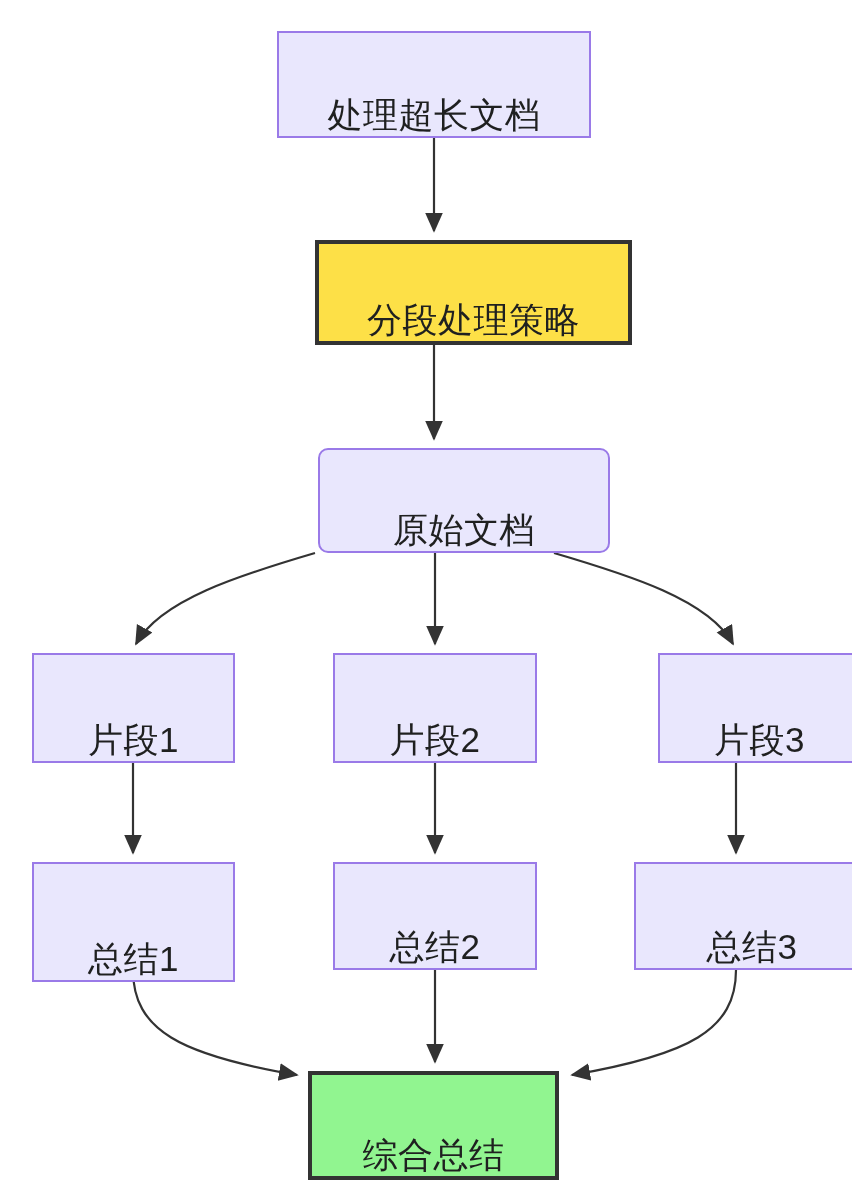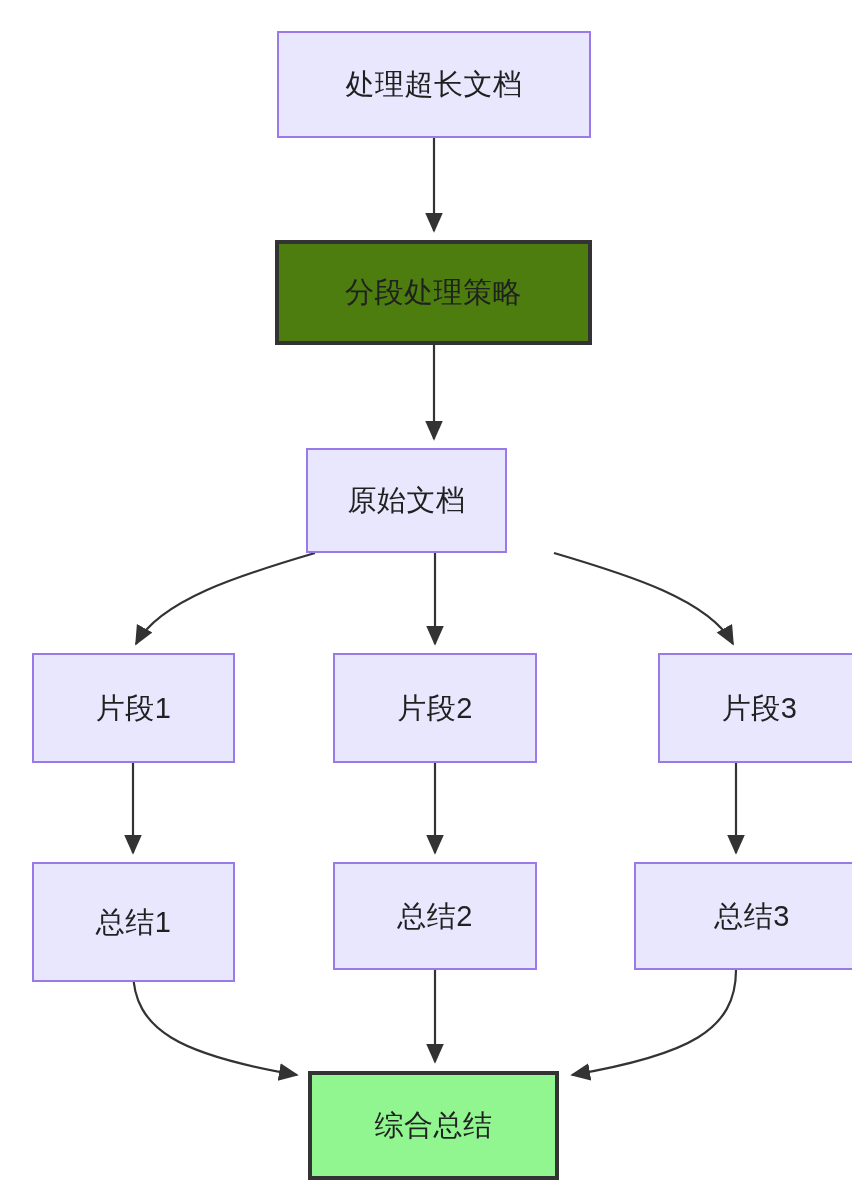--- a/index.html
+++ b/index.html
@@ -25,45 +25,46 @@
     left: 0;
     top: 0;
     width: 852px;
     height: 1196px;
     pointer-events: none;
   }
   .node {
     position: absolute;
     box-sizing: border-box;
     display: flex;
-    align-items: center;
+    align-items: flex-end;
     justify-content: center;
     text-align: center;
     color: #1f2020;
-    font-size: 29px;
+    font-size: 35px;
     line-height: 1.2;
     letter-spacing: 0.5px;
     white-space: nowrap;
   }
   .node-default {
     background: #e9e7fd;
     border: 2px solid #9a7ae8;
   }
   .node-strategy {
-    background: #4d7c0f;
+    background: #fde047;
     border: 4px solid #333333;
+    margin-left: 40px;
   }
   .node-final {
     background: #91f590;
     border: 4px solid #333333;
   }
   
   #node-long-doc   { left: 277px; top: 31px;   width: 314px; height: 107px; }
   #node-strategy   { left: 275px; top: 240px;  width: 317px; height: 105px; }
-  #node-source-doc { left: 306px; top: 448px;  width: 201px; height: 105px; }
+  #node-source-doc { left: 318px; top: 448px;  width: 292px; height: 105px; border-radius: 10px; }
   #node-chunk-1    { left: 32px;  top: 653px;  width: 203px; height: 110px; }
   #node-chunk-2    { left: 333px; top: 653px;  width: 204px; height: 110px; }
   #node-chunk-3    { left: 634px; top: 653px;  width: 203px; height: 110px; margin-left: 24px; }
   #node-summary-1  { left: 32px;  top: 862px;  width: 203px; height: 120px; }
   #node-summary-2  { left: 333px; top: 862px;  width: 204px; height: 108px; }
   #node-summary-3  { left: 634px; top: 862px;  width: 236px; height: 108px; }
   #node-final      { left: 308px; top: 1071px; width: 251px; height: 109px; }
 </style>
 </head>
 <body>

